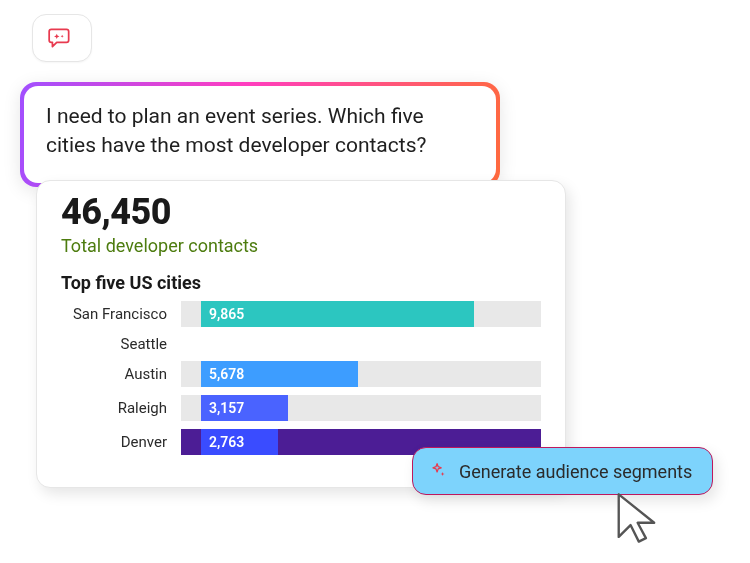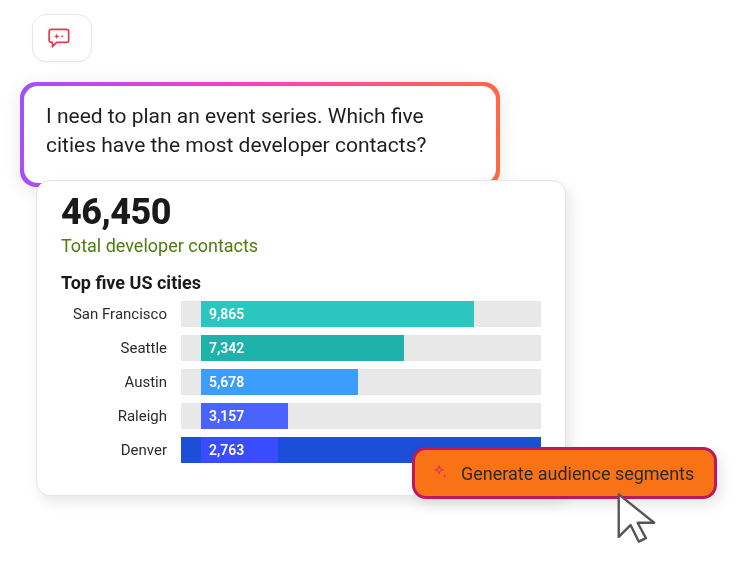--- a/index.html
+++ b/index.html
@@ -115,22 +115,22 @@
   }
 
   
   .gen-button {
     position: absolute;
     left: 412px;
     top: 447px;
     display: inline-flex;
     align-items: center;
     gap: 10px;
-    background: #f97316;
-    border: 3px solid #be185d;
+    background: #7dd3fc;
+    border: 1px solid #be185d;
     border-radius: 14px;
     padding: 12px 20px 12px 14px;
     box-shadow: 4px 6px 14px rgba(0,0,0,0.10);
     cursor: pointer;
   }
   .gen-button .label {
     font-size: 18px;
     color: #2b2b2b;
     white-space: nowrap;
   }
@@ -170,39 +170,36 @@
 
   <div id="bars">
       <div class="bar-row">
         <div class="bar-label">San Francisco</div>
         <div class="bar-track" style="background: rgb(232, 232, 232);">
           <div class="bar-fill" style="width: 75.8846%; background: rgb(44, 198, 192);">9,865</div>
         </div>
       </div>
       <div class="bar-row">
         <div class="bar-label">Seattle</div>
-        <div class="bar-track" style="background: rgb(232, 232, 232);">
-          <div class="bar-fill" style="width: 56.4769%; background: rgb(31, 178, 171);">7,342</div>
-        </div>
       </div>
       <div class="bar-row">
         <div class="bar-label">Austin</div>
         <div class="bar-track" style="background: rgb(232, 232, 232);">
           <div class="bar-fill" style="width: 43.6769%; background: rgb(61, 157, 255);">5,678</div>
         </div>
       </div>
       <div class="bar-row">
         <div class="bar-label">Raleigh</div>
         <div class="bar-track" style="background: rgb(232, 232, 232);">
           <div class="bar-fill" style="width: 24.2846%; background: rgb(74, 99, 255);">3,157</div>
         </div>
       </div>
       <div class="bar-row">
         <div class="bar-label">Denver</div>
-        <div class="bar-track" style="background: #1d4ed8;">
+        <div class="bar-track" style="background: #4c1d95;">
           <div class="bar-fill" style="width: 21.2538%; background: rgb(58, 76, 255);">2,763</div>
         </div>
       </div>
     </div>
 </div>
 
 <div class="gen-button">
   <svg class="sparkle-icon" width="22" height="22" viewBox="0 0 24 24" fill="none">
     <path d="M11 4l1.2 3.3L15.5 8.5 12.2 9.7 11 13 9.8 9.7 6.5 8.5 9.8 7.3 11 4z" stroke="#e83a4f" stroke-width="1.4" stroke-linejoin="round"></path>
     <path d="M17 13l.6 1.6 1.6.6-1.6.6L17 17.4l-.6-1.6-1.6-.6 1.6-.6L17 13z" fill="#e83a4f"></path>

